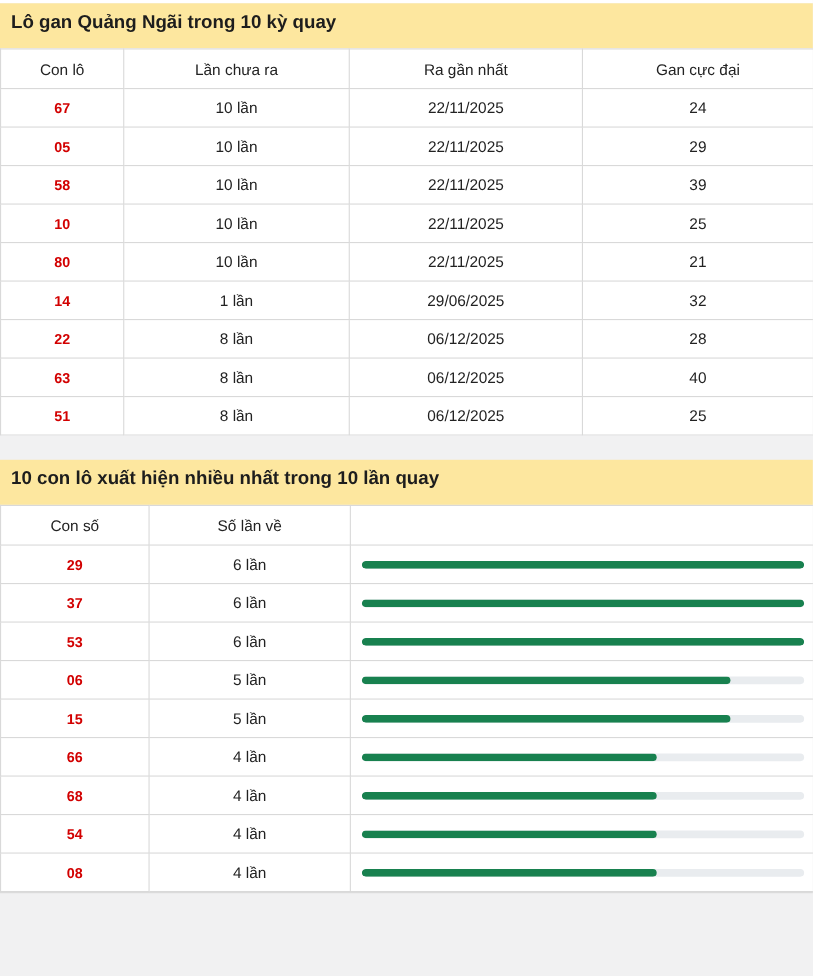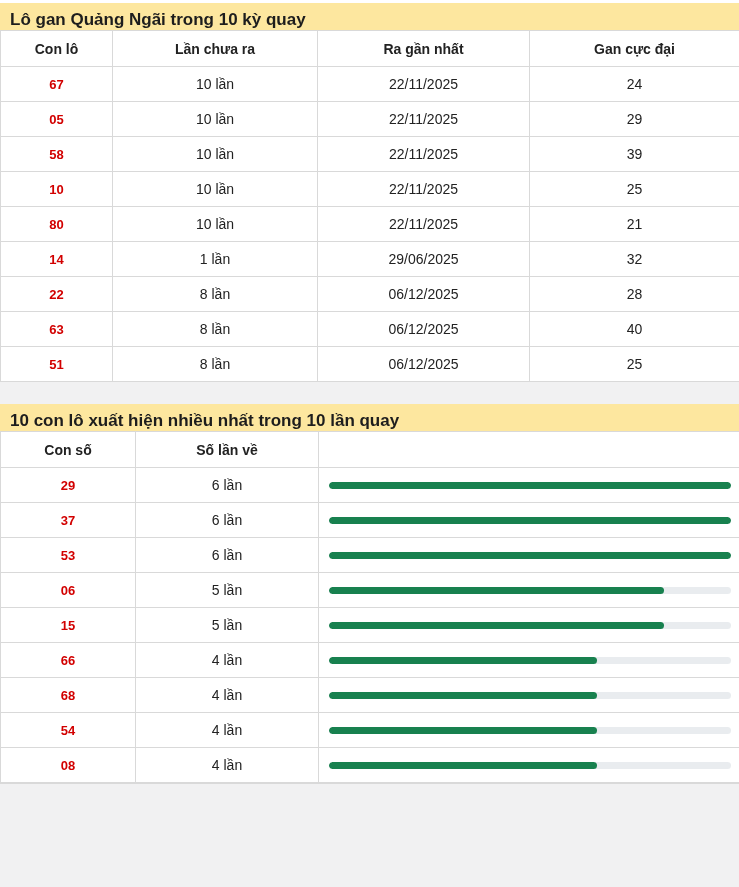--- a/index.html
+++ b/index.html
@@ -8,38 +8,38 @@
     font-family: "Liberation Sans", "DejaVu Sans", sans-serif;
     background: #f1f1f2;
   }
   .page { width: 739px; min-height: 887px; background: #f1f1f2; }
   .top-strip { height: 3px; background: #ffffff; }
   .section-title {
     background: #fde79f;
     color: #1d1d1d;
     font-weight: bold;
     font-size: 17px;
-    padding: 7px 10px 0 10px;
+    padding: 7px 10px 14px 10px;
     line-height: 20px;
   }
   table {
     width: 739px;
     border-collapse: collapse;
     table-layout: fixed;
     background: #ffffff;
   }
   th, td {
     border: 1px solid #d9d9d9;
     text-align: center;
     vertical-align: middle;
     font-size: 14px;
     color: #222222;
   }
   th {
-    font-weight: bold;
+    font-weight: normal;
     height: 36px;
     background: #ffffff;
   }
   td { height: 35px; }
   td.num {
     color: #d20000;
     font-weight: bold;
     font-size: 13px;
   }
   .gap { height: 22px; background: #f1f1f2; }

